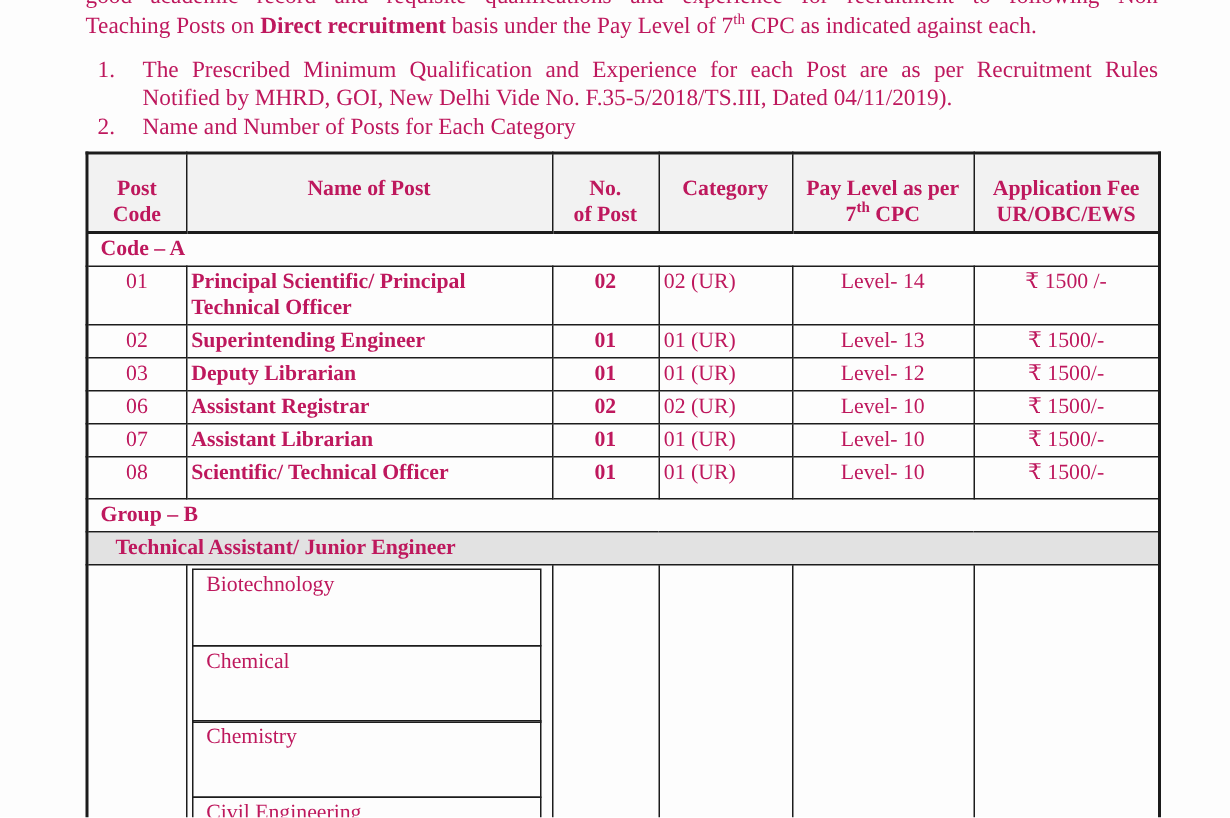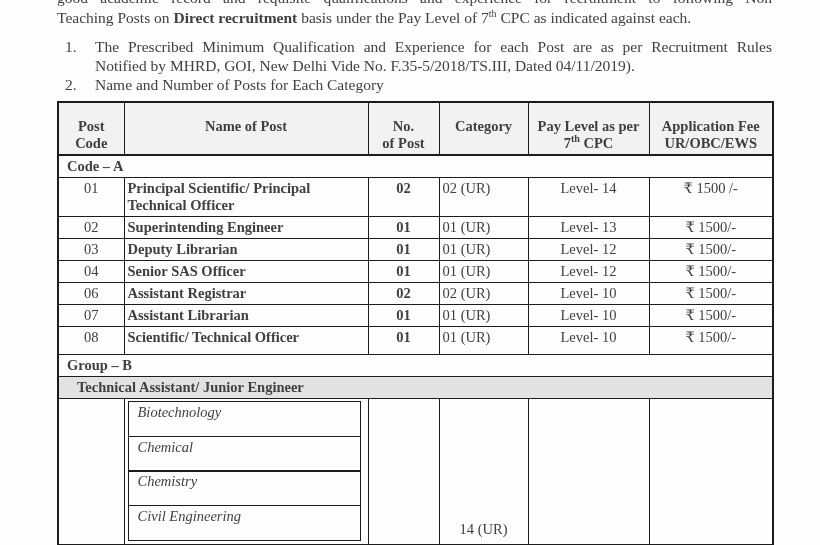--- a/index.html
+++ b/index.html
@@ -1,18 +1,18 @@
 <!DOCTYPE html>
 <html><head>
 <meta charset="utf-8">
 <style>
   html,body{margin:0;padding:0;background:#ffffff;}
   .page{
     position:relative;width:820px;height:545px;overflow:hidden;
-    background:#fdfdfd;color:#404040;
+    background:#fdfdfd;color:#be185d;
     font-family:"Liberation Serif","DejaVu Serif",serif;
     font-size:15.5px;line-height:19px;
   }
   .content{padding-left:57px;padding-right:48px;}
   
   .clip-line{height:7px;overflow:hidden;}
   .clip-line .inner{margin-top:-12px;text-align:justify;text-align-last:justify;}
   .para{margin-top:1px;}
   .para b{font-weight:700;}
   sup{font-size:10px;line-height:0;vertical-align:super;}
@@ -42,22 +42,22 @@
   td.c-code{text-align:center;}
   td.c-name{font-weight:700;padding-left:12px;}
   td.c-no{text-align:center;font-weight:700;}
   td.c-cat{padding-left:14px;margin-left:44px;}
   td.c-lvl{text-align:center;}
   td.c-fee{text-align:center;}
   tr.group-row td{font-weight:700;padding-left:8px;}
   tr.tech-row td{font-weight:700;background:#e2e2e2;padding-left:18px;}
   td.disc-td{padding:0;}
   .disc-box{
-    border:1.5px solid #1c1c1c;height:36px;margin-right:4px;
-    padding:2px 0 0 9px;box-sizing:border-box;font-weight:400;font-style:italic;
+    border:1.5px solid #1c1c1c;height:52px;margin-right:4px;
+    padding:2px 0 0 9px;box-sizing:border-box;font-weight:400;
   }
   .disc-box + .disc-box{margin-top:-1.5px;}
   td.cat-bottom-td{position:relative;}
   .cat-bottom{position:absolute;left:0;right:0;bottom:6px;text-align:center;}
 </style>
 </head>
 <body>
 
 <div class="page">
   <div class="content">
@@ -122,28 +122,20 @@
     </tr>
     <tr style="height:18px">
       <td class="c-code">03</td>
       <td class="c-name">Deputy Librarian</td>
       <td class="c-no">01</td>
       <td class="c-cat">01 (UR)</td>
       <td class="c-lvl">Level- 12</td>
       <td class="c-fee">₹ 1500/-</td>
     </tr>
     <tr style="height:22px">
-      <td class="c-code">04</td>
-      <td class="c-name">Senior SAS Officer</td>
-      <td class="c-no">01</td>
-      <td class="c-cat">01 (UR)</td>
-      <td class="c-lvl">Level- 12</td>
-      <td class="c-fee">₹ 1500/-</td>
-    </tr>
-    <tr style="height:22px">
       <td class="c-code">06</td>
       <td class="c-name">Assistant Registrar</td>
       <td class="c-no">02</td>
       <td class="c-cat">02 (UR)</td>
       <td class="c-lvl">Level- 10</td>
       <td class="c-fee">₹ 1500/-</td>
     </tr>
     <tr style="height:22px">
       <td class="c-code">07</td>
       <td class="c-name">Assistant Librarian</td>

